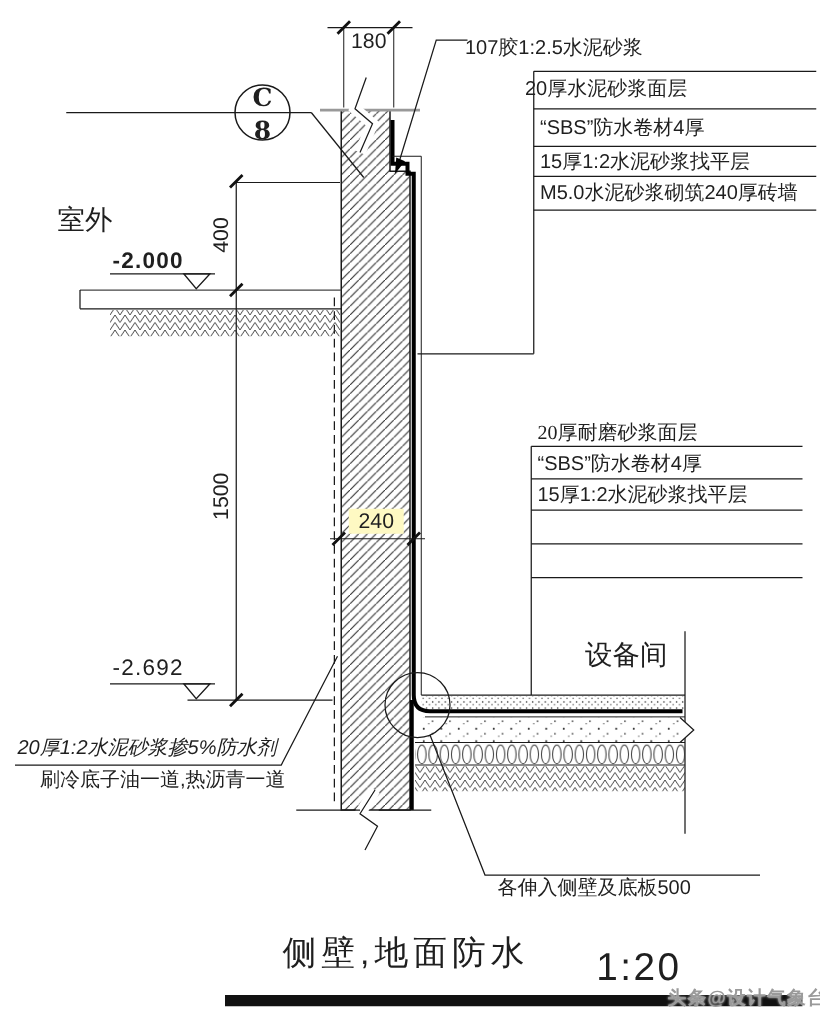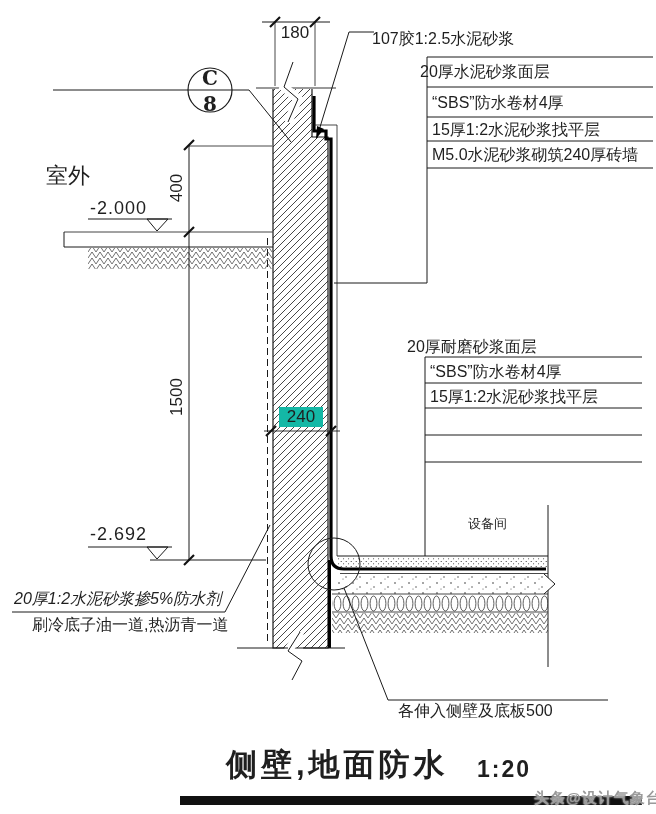--- a/index.html
+++ b/index.html
@@ -9,24 +9,24 @@
     overflow:hidden;
   }
   #linework{position:absolute;left:0;top:0;}
   .txt{position:absolute;white-space:nowrap;color:#1f1f1f;}
   .lbl{font-size:16px;line-height:22px;}
   .dim{font-size:17px;}
   .dim-vert{width:80px;height:20px;transform:rotate(-90deg);text-align:center;font-size:17px;}
   .level{font-size:18px;letter-spacing:1px;}
   .callout-ch{width:28px;text-align:center;font-family:"DejaVu Serif","Liberation Serif",serif;font-size:20px;font-weight:bold;}
   .row{height:26px;}
-  #dim-240{width:44px;text-align:center;background:#14b8a6;font-size:17px;}
+  #dim-240{width:44px;text-align:center;background:#fef9c3;font-size:17px;}
   #dim-180{width:64px;text-align:center;}
-  #title-text{font-size:31px;letter-spacing:4px;font-weight:bold;}
-  #scale-text{font-size:23px;letter-spacing:2px;font-weight:bold;}
+  #title-text{font-size:27px;letter-spacing:4px;}
+  #scale-text{font-size:31px;letter-spacing:2px;}
   #watermark{font-size:15px;font-weight:600;letter-spacing:1px;color:#9a9a9a;
     text-shadow:0 0 2px #ffffff;z-index:5;}
 </style>
 </head>
 <body>
 
 <div id="canvas">
 
   <svg id="linework" width="656" height="814" viewBox="0 0 656 814">
     <defs>
@@ -160,37 +160,37 @@
   <div class="txt callout-ch" style="left:196px;top:66px;">C</div>
   <div class="txt callout-ch" style="left:196px;top:92px;">8</div>
 
   <div class="txt lbl" style="left:372px;top:28px;">107胶1:2.5水泥砂浆</div>
 
   <div class="txt dim" id="dim-180" style="left:263px;top:3px;margin-top:20px;">180</div>
 
   <div class="txt dim-vert" style="left:137px;top:178px;">400</div>
   <div class="txt dim-vert" style="left:137px;top:387px;">1500</div>
 
-  <div class="txt level" style="left:90px;top:198px;">-2.000</div>
+  <div class="txt level" style="left:90px;top:198px;font-weight:bold;">-2.000</div>
   <div class="txt level" style="left:90px;top:524px;">-2.692</div>
 
   <div class="txt lbl" style="left:46px;top:165px;font-size:22px;">室外</div>
 
   <div class="txt dim" id="dim-240" style="left:279px;top:407px;">240</div>
 
   <div class="txt lbl row" style="left:408px;top:61px;margin-left:12px;">20厚水泥砂浆面层</div>
   <div class="txt lbl row" style="left:432px;top:92px;">“SBS”防水卷材4厚</div>
   <div class="txt lbl row" style="left:432px;top:119px;">15厚1:2水泥砂浆找平层</div>
   <div class="txt lbl row" style="left:432px;top:144px;">M5.0水泥砂浆砌筑240厚砖墙</div>
 
-  <div class="txt lbl row" style="left:407px;top:336px;">20厚耐磨砂浆面层</div>
+  <div class="txt lbl row" style="left:430px;top:336px;font-family:Liberation Serif, serif;">20厚耐磨砂浆面层</div>
   <div class="txt lbl row" style="left:430px;top:361px;">“SBS”防水卷材4厚</div>
   <div class="txt lbl row" style="left:430px;top:386px;">15厚1:2水泥砂浆找平层</div>
 
-  <div class="txt lbl" style="left:468px;top:513px;font-size:13px;">设备间</div>
+  <div class="txt lbl" style="left:468px;top:513px;font-size:22px;">设备间</div>
 
   <div class="txt lbl" style="left:14px;top:588px;font-style:italic;">20厚1:2水泥砂浆掺5%防水剂</div>
   <div class="txt lbl" style="left:32px;top:614px;">刷冷底子油一道,热沥青一道</div>
 
   <div class="txt lbl" style="left:398px;top:700px;">各伸入侧壁及底板500</div>
 
   <div class="txt" id="title-text" style="left:226px;top:744px;">侧壁,地面防水</div>
   <div class="txt" id="scale-text" style="left:477px;top:756px;">1:20</div>
   <div class="txt" id="watermark" style="left:534px;top:789px;">头条@设计气象台</div>
 

